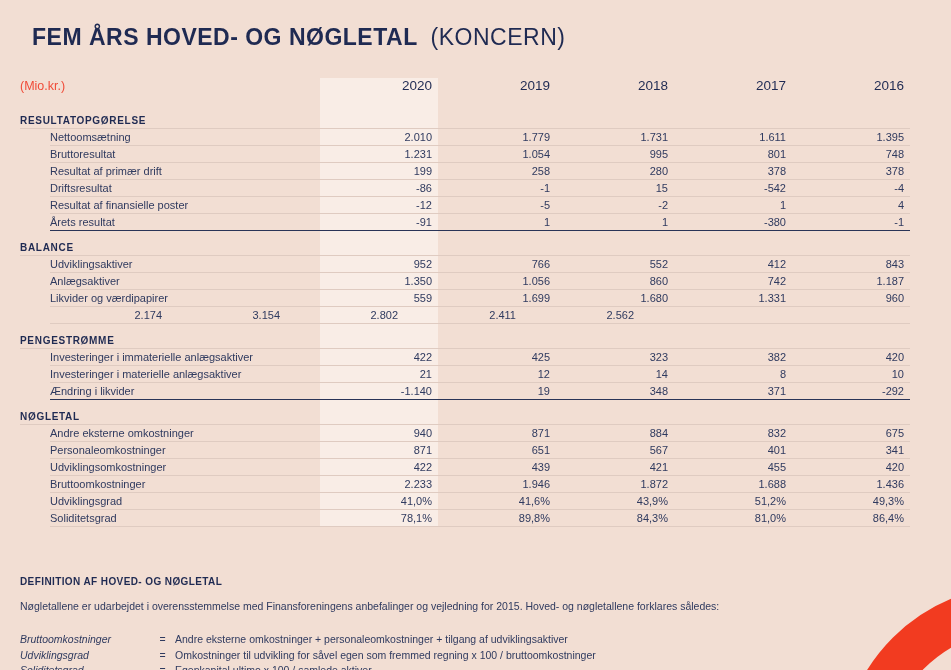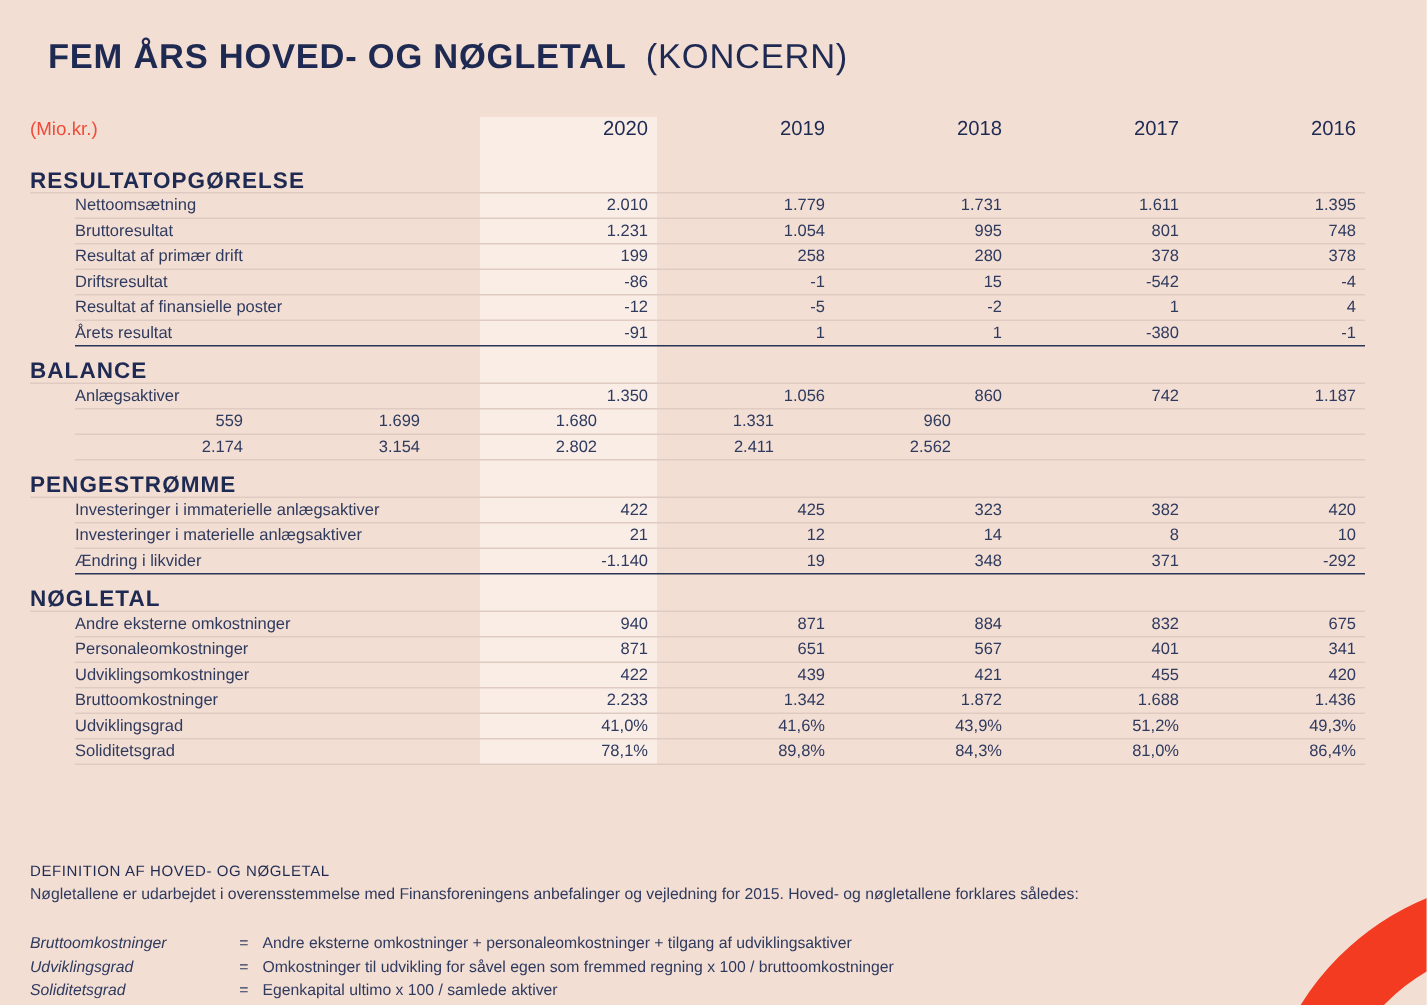--- a/index.html
+++ b/index.html
@@ -15,26 +15,26 @@
   .tbl{position:absolute;left:20px;top:78px;width:890px;}
   .col-highlight{position:absolute;left:300px;top:0;width:118px;height:100%;background:#F9EDE6;z-index:0;}
   .row{display:flex;position:relative;z-index:1;}
   .cell{box-sizing:border-box;}
   .cell.label{flex:1;padding-right:24px;}
   .cell.num{width:118px;text-align:right;padding-right:6px;}
   .header-row{height:26px;align-items:flex-start;}
   .header-row .unit{color:#F04B38;font-size:12.5px;line-height:16px;}
   .header-row .year{font-weight:400;font-size:13.5px;color:#1F2A52;line-height:16px;}
   .section-title-row{padding-top:10px;border-bottom:1px solid #DFCBC1;}
-  .section-title{font-size:15px;font-weight:700;letter-spacing:.7px;color:#1F2A52;line-height:14px;}
+  .section-title{font-size:10px;font-weight:700;letter-spacing:.7px;color:#1F2A52;line-height:14px;}
   .data-row{height:16px;line-height:16px;font-size:11px;border-bottom:1px solid #DFCBC1;margin-left:30px;}
   .data-row.last{border-bottom:1px solid #2A3457;}
   
   .defs{position:absolute;left:20px;top:576px;width:830px;z-index:2;}
-  .def-heading{font-size:10px;font-weight:400;letter-spacing:.4px;color:#1F2A52;margin-bottom:2px;}
+  .def-heading{font-size:10px;font-weight:700;letter-spacing:.4px;color:#1F2A52;margin-bottom:12px;}
   .def-intro{font-size:10.5px;line-height:15px;margin-bottom:18px;}
   .def-row{display:flex;font-size:10.5px;line-height:15.5px;}
   .def-term{width:130px;font-style:italic;}
   .def-eq{width:25px;text-align:center;}
   .def-text{flex:1;}
   
   .arc{
     position:absolute;left:840px;top:585px;width:360px;height:360px;
     box-sizing:border-box;border:44px solid #F23B20;border-radius:50%;z-index:1;
   }
@@ -110,28 +110,37 @@
           <div class="cell num">-91</div>
           <div class="cell num">1</div>
           <div class="cell num">1</div>
           <div class="cell num">-380</div>
           <div class="cell num">-1</div>
         </div>
         <div class="row section-title-row">
           <div class="cell label section-title">BALANCE</div>
         </div>
         <div class="row data-row">
+          <div class="cell label">Udviklingsaktiver</div>
+          <div class="cell num">952</div>
+          <div class="cell num">766</div>
+          <div class="cell num">552</div>
+          <div class="cell num">412</div>
+          <div class="cell num">843</div>
+        </div>
+        <div class="row data-row">
           <div class="cell label">Anlægsaktiver</div>
           <div class="cell num">1.350</div>
           <div class="cell num">1.056</div>
           <div class="cell num">860</div>
           <div class="cell num">742</div>
           <div class="cell num">1.187</div>
         </div>
         <div class="row data-row">
+          <div class="cell label">Likvider og værdipapirer</div>
           <div class="cell num">559</div>
           <div class="cell num">1.699</div>
           <div class="cell num">1.680</div>
           <div class="cell num">1.331</div>
           <div class="cell num">960</div>
         </div>
         <div class="row data-row">
           <div class="cell num">2.174</div>
           <div class="cell num">3.154</div>
           <div class="cell num">2.802</div>
@@ -188,21 +197,21 @@
           <div class="cell label">Udviklingsomkostninger</div>
           <div class="cell num">422</div>
           <div class="cell num">439</div>
           <div class="cell num">421</div>
           <div class="cell num">455</div>
           <div class="cell num">420</div>
         </div>
         <div class="row data-row">
           <div class="cell label">Bruttoomkostninger</div>
           <div class="cell num">2.233</div>
-          <div class="cell num">1.342</div>
+          <div class="cell num">1.946</div>
           <div class="cell num">1.872</div>
           <div class="cell num">1.688</div>
           <div class="cell num">1.436</div>
         </div>
         <div class="row data-row">
           <div class="cell label">Udviklingsgrad</div>
           <div class="cell num">41,0%</div>
           <div class="cell num">41,6%</div>
           <div class="cell num">43,9%</div>
           <div class="cell num">51,2%</div>

